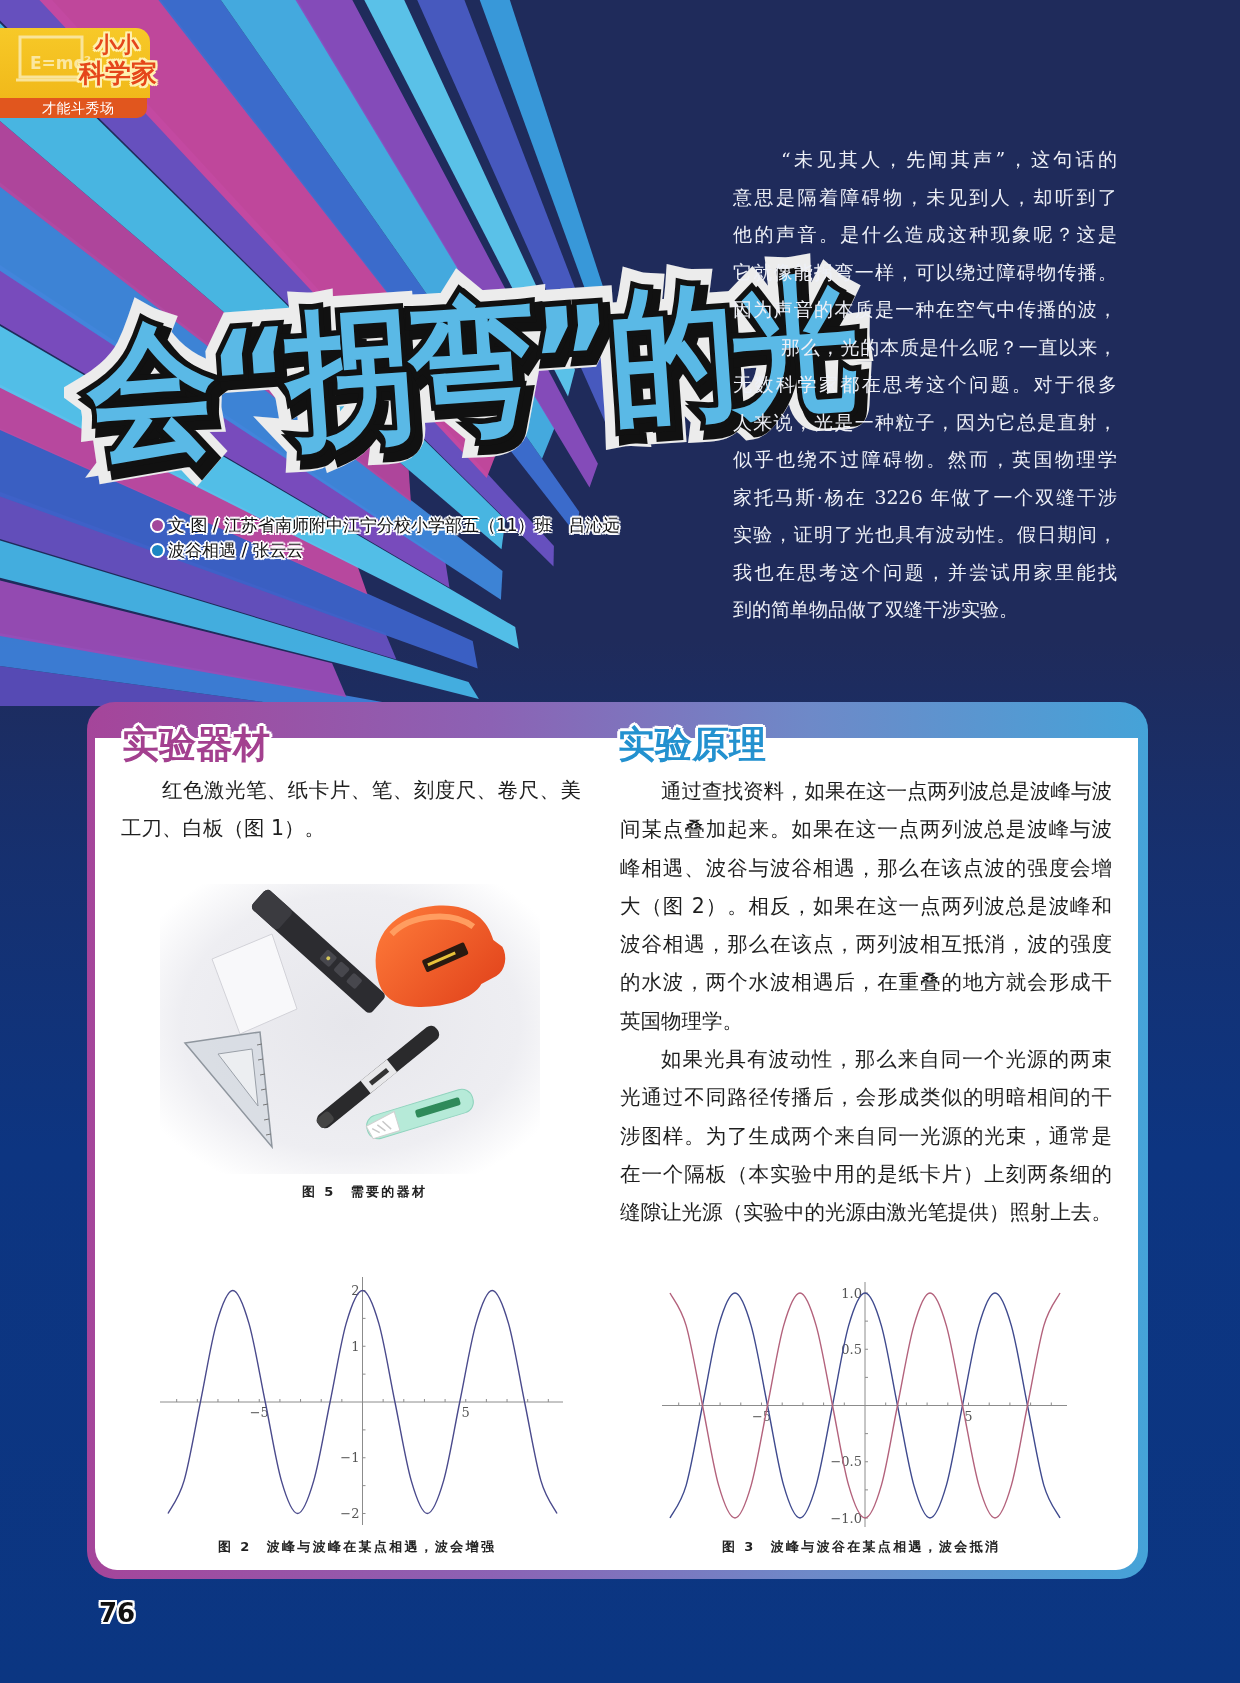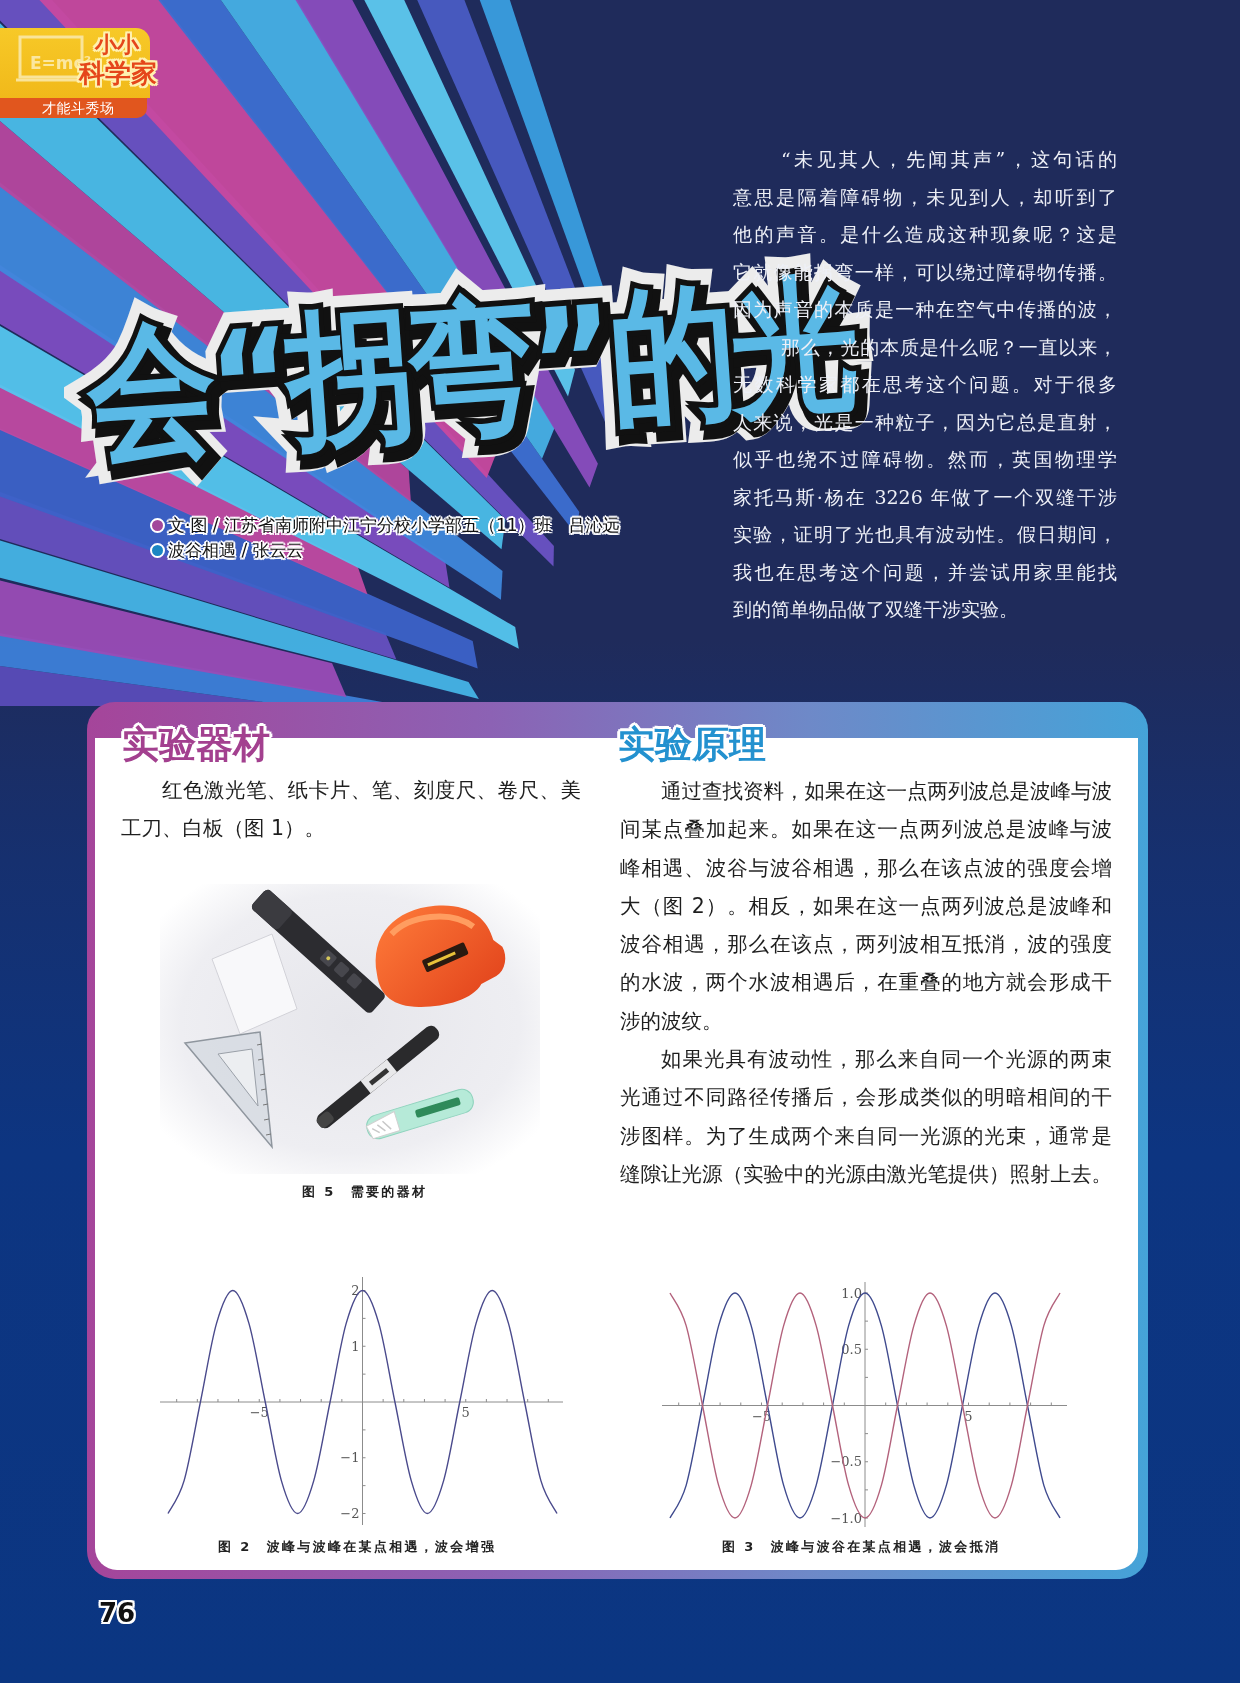--- a/index.html
+++ b/index.html
@@ -149,24 +149,25 @@
     <div class="ln">工刀、白板（图 1）。</div>
   </div>
 
   <div class="col col-right">
     <div class="ln j ind">通过查找资料，如果在这一点两列波总是波峰与波</div>
     <div class="ln j">间某点叠加起来。如果在这一点两列波总是波峰与波</div>
     <div class="ln j">峰相遇、波谷与波谷相遇，那么在该点波的强度会增</div>
     <div class="ln j">大（图 2）。相反，如果在这一点两列波总是波峰和</div>
     <div class="ln j">波谷相遇，那么在该点，两列波相互抵消，波的强度</div>
     <div class="ln j">的水波，两个水波相遇后，在重叠的地方就会形成干</div>
-    <div class="ln">涉的波纹。</div>
+    <div class="ln">英国物理学。</div>
     <div class="ln j ind">如果光具有波动性，那么来自同一个光源的两束</div>
     <div class="ln j">光通过不同路径传播后，会形成类似的明暗相间的干</div>
     <div class="ln j">涉图样。为了生成两个来自同一光源的光束，通常是</div>
+    <div class="ln j">在一个隔板（本实验中用的是纸卡片）上刻两条细的</div>
     <div class="ln j">缝隙让光源（实验中的光源由激光笔提供）照射上去。</div>
   </div>
 
   <svg class="abs" style="left:160px;top:884px" width="380" height="290" viewBox="0 0 380 290">
     <defs>
       <radialGradient id="pbg" cx="50%" cy="48%" r="62%">
         <stop offset="0" stop-color="#e6e6eb"></stop>
         <stop offset="0.72" stop-color="#eeeef2"></stop>
         <stop offset="1" stop-color="#ffffff"></stop>
       </radialGradient>

